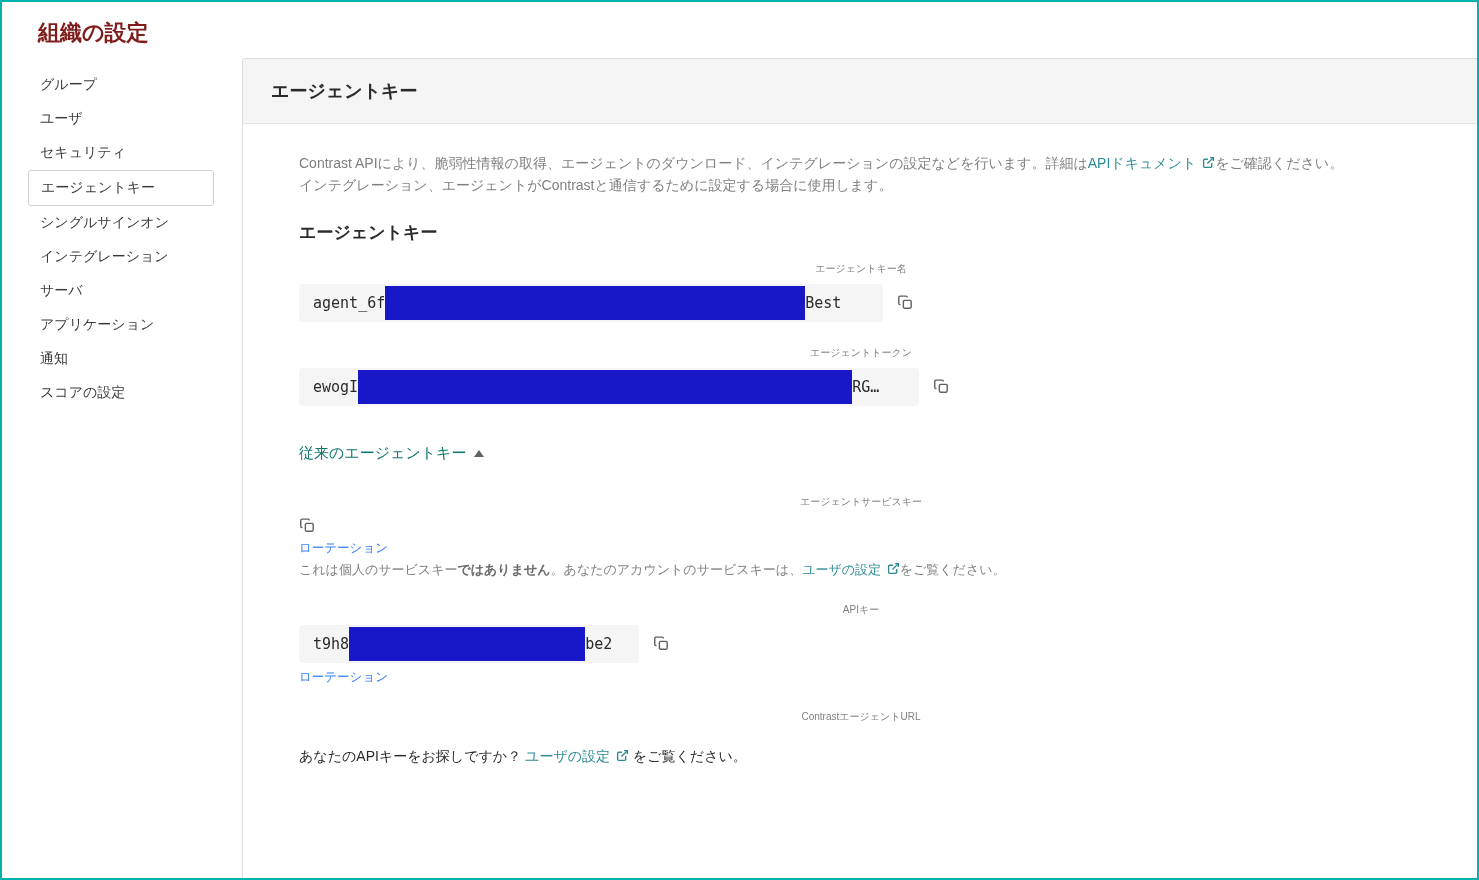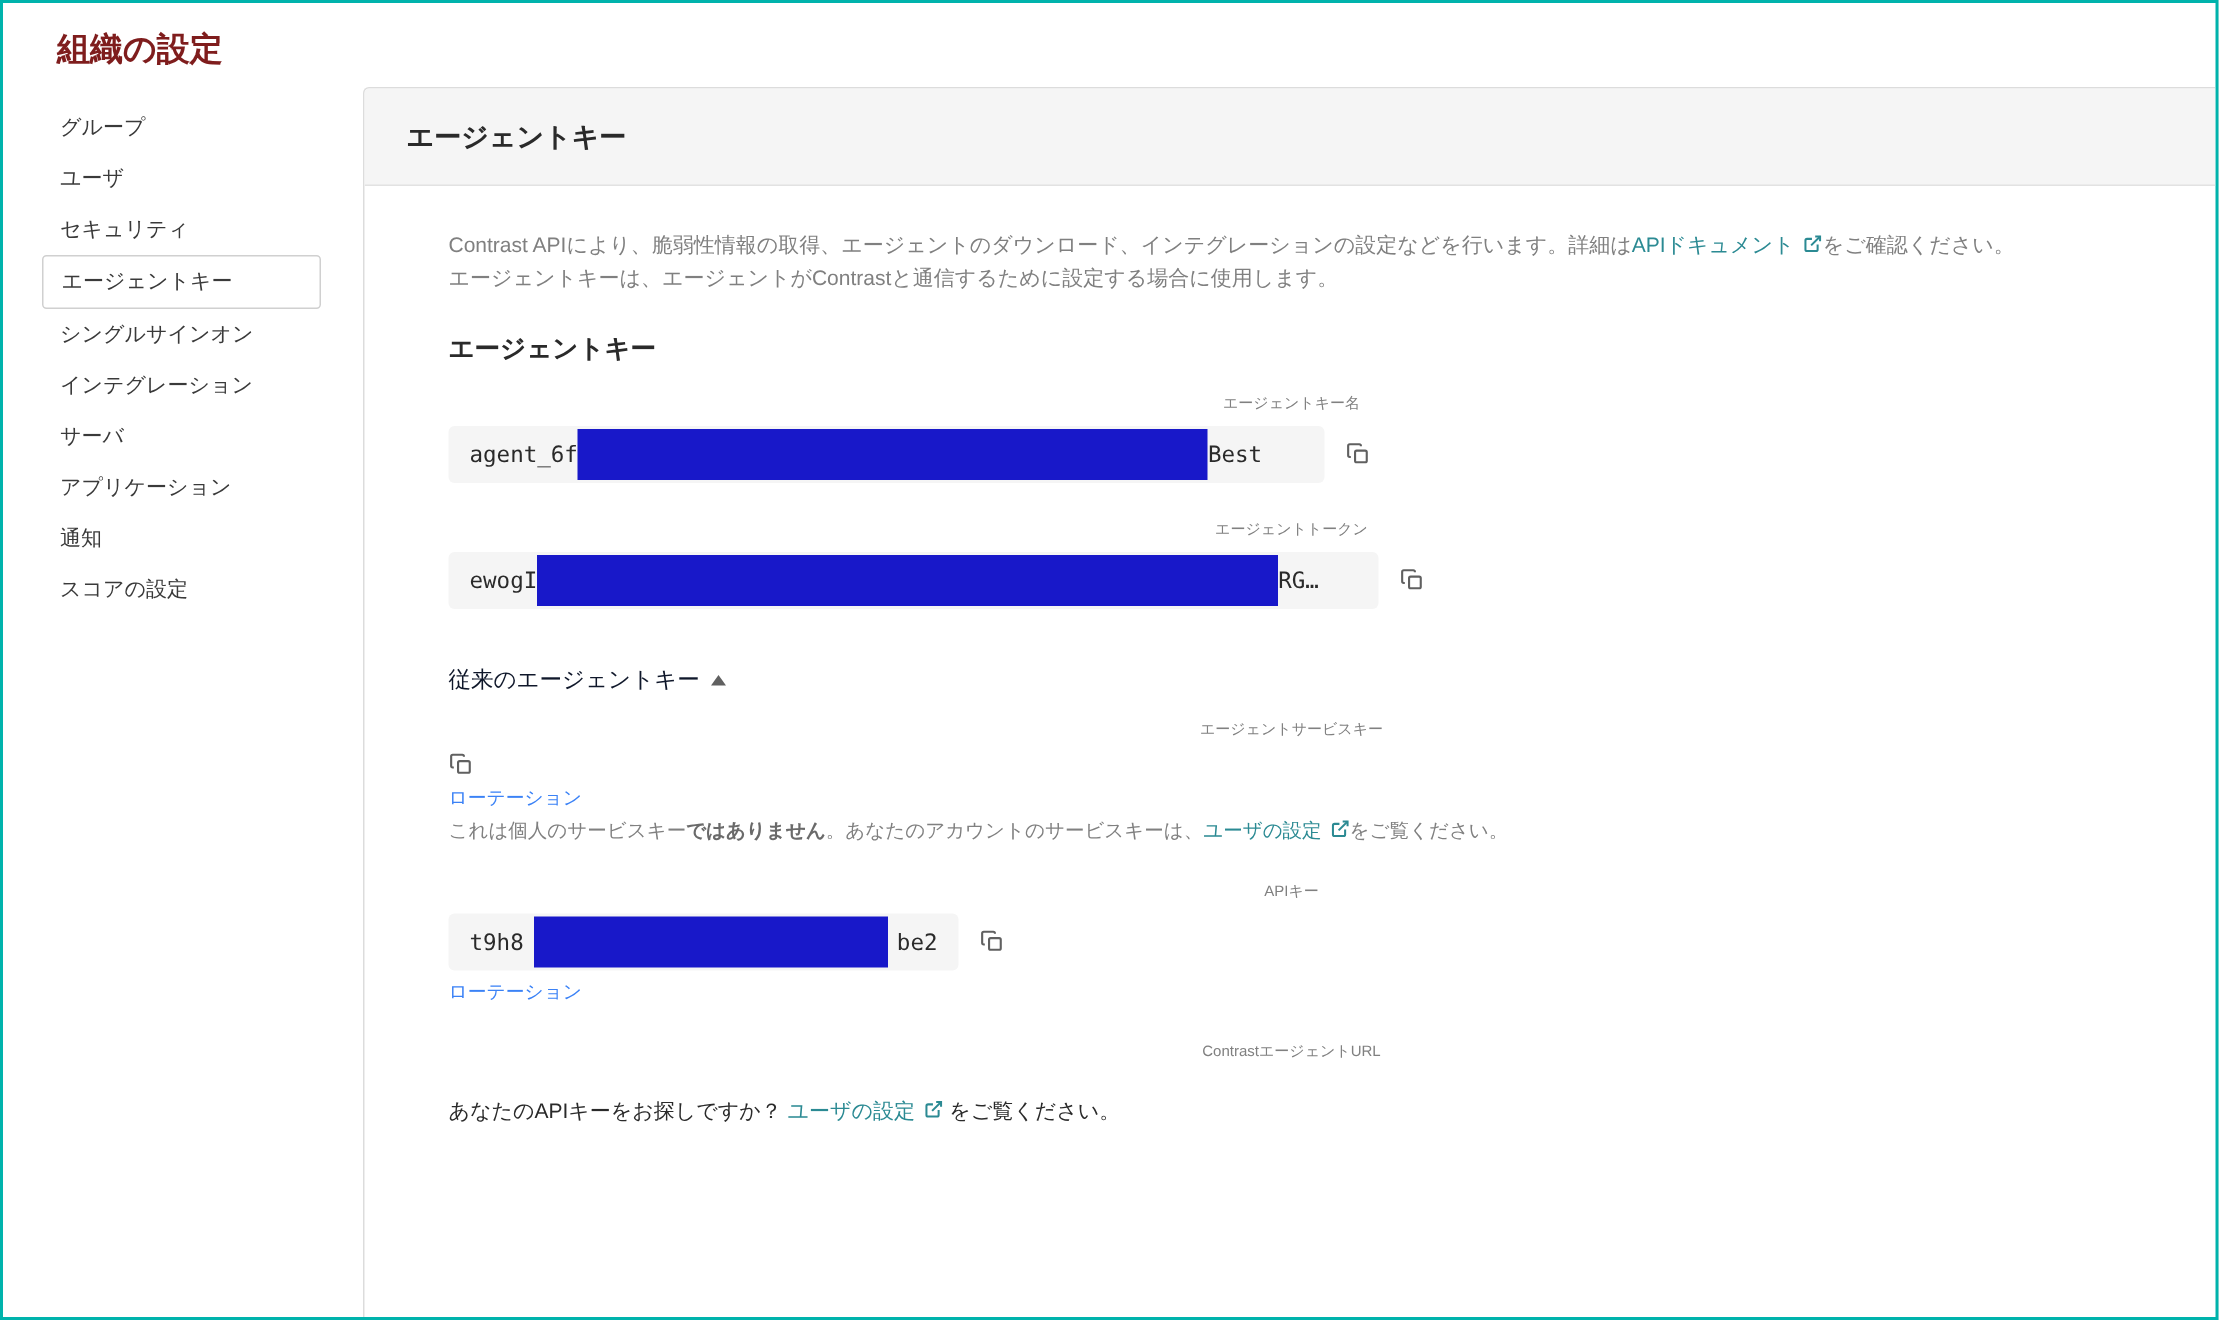--- a/index.html
+++ b/index.html
@@ -105,21 +105,21 @@
       font-family: ui-monospace, "SFMono-Regular", Menlo, Consolas, monospace;
       font-size: 15px;
       color: #2a2a2a;
       display: flex;
       align-items: center;
       position: relative;
       white-space: nowrap;
     }
     .field-value.wide1 { width: 584px; }
     .field-value.wide2 { width: 620px; }
-    .field-value.mid { width: 340px; justify-content: space-between; }
+    .field-value.mid { width: 340px; }
     .field-value.short { width: 188px; }
     .field-value.url { width: 544px; }
     .redact {
       display: inline-block;
       background: #1818c9;
       height: 34px;
       vertical-align: middle;
       margin: -10px 0;
     }
     .copy-icon {
@@ -127,23 +127,23 @@
       height: 17px;
       cursor: pointer;
       flex-shrink: 0;
       color: #606060;
     }
     .copy-icon svg, .ext-icon svg { display: block; }
     .legacy-header {
       display: flex;
       align-items: center;
       gap: 8px;
-      color: #0f172a;
+      color: #0f766e;
       font-size: 15px;
-      margin-bottom: 16px;
+      margin-bottom: 32px;
       cursor: pointer;
     }
     .chevron-up {
       width: 0; height: 0;
       border-left: 5px solid transparent;
       border-right: 5px solid transparent;
       border-bottom: 7px solid #606060;
     }
     .small-link {
       color: #3b82f6;
@@ -195,21 +195,21 @@
     <div class="main">
       <div class="main-header">エージェントキー</div>
       <div class="main-content">
 
         <div class="intro">
           <span>Contrast APIにより、脆弱性情報の取得、エージェントのダウンロード、インテグレーションの設定などを行います。詳細は</span><a class="link"><span>APIドキュメント</span> <span class="ext-icon"><svg viewBox="0 0 24 24" fill="none" stroke="currentColor" stroke-width="2.5">
                   <path d="M18 13v6a2 2 0 0 1-2 2H5a2 2 0 0 1-2-2V8a2 2 0 0 1 2-2h6"></path>
                   <polyline points="15 3 21 3 21 9"></polyline>
                   <line x1="10" y1="14" x2="21" y2="3"></line>
                 </svg></span></a><span>をご確認ください。</span><br>
-          <span>エージェントキーは、エージェントがContrastと通信するために設定する場合に使用します。</span>
+          <span>インテグレーション、エージェントがContrastと通信するために設定する場合に使用します。</span>
         </div>
 
         <div class="section-title">エージェントキー</div>
 
         <div class="field-group">
           <div class="field-label">エージェントキー名</div>
           <div class="field-value-row">
             <div class="field-value wide1">
               <span>agent_6f</span>
                 <span class="redact" style="width:420px"></span>

